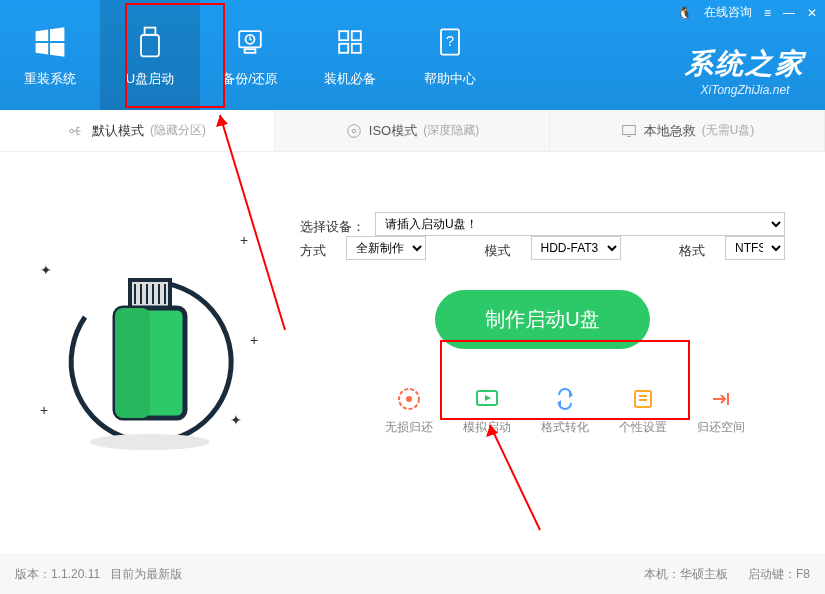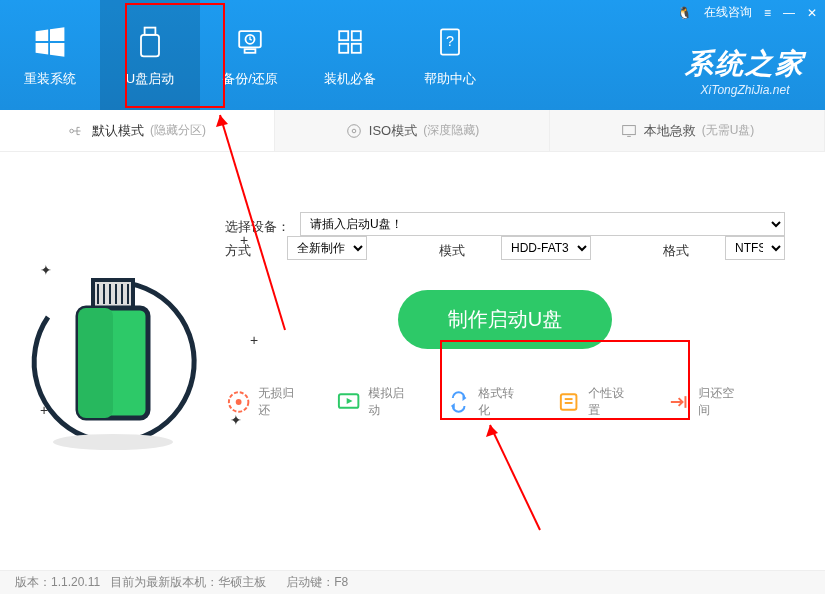--- a/index.html
+++ b/index.html
@@ -19,23 +19,23 @@
 .tab-sub{color:#aaa;font-size:12px}
 .content{display:flex;height:400px;padding:20px 0}
 .illustration{width:300px;position:relative;display:flex;align-items:center;justify-content:center}
 .form-area{flex:1;padding:40px 40px 0 0}
 .form-row{display:flex;align-items:flex-end;gap:10px}
 .form-label{font-size:13px;color:#333;white-space:nowrap}
 .select{border:1px solid #ccc;padding:3px 5px;font-size:12px;background:#fff}
 .select.wide{flex:1}
 .main-btn{background:#2dc968;color:#fff;border:none;border-radius:30px;padding:16px 50px;font-size:20px;cursor:pointer;margin:16px auto;display:block}
 .bottom-actions{display:flex;justify-content:flex-end;gap:30px;padding:20px 40px 0 0}
-.action-item{display:flex;flex-direction:row;align-items:center;gap:6px;font-size:12px;color:#888;cursor:pointer}
+.action-item{display:flex;flex-direction:column;align-items:center;gap:6px;font-size:12px;color:#888;cursor:pointer}
 .action-icon{width:28px;height:28px}
-.footer{position:absolute;bottom:0;left:0;right:0;height:24px;background:#f7f7f7;border-top:1px solid #eee;display:flex;align-items:center;padding:0 15px;font-size:12px;color:#888;}
+.footer{position:absolute;bottom:0;left:0;right:0;height:40px;background:#f7f7f7;border-top:1px solid #eee;display:flex;align-items:center;padding:0 15px;font-size:12px;color:#888;justify-content:space-between}
 .footer-right{display:flex;gap:20px}
 .annot-box{position:absolute;border:2px solid red;pointer-events:none}
 .annot1{left:125px;top:3px;width:100px;height:105px}
 .annot2{left:440px;top:340px;width:250px;height:80px}
 .arrow-line{position:absolute;pointer-events:none}
 .sparkle{position:absolute;color:#333;font-size:14px}
 </style>
 </head>
 <body>
 
@@ -153,21 +153,21 @@
     <span class="sparkle" style="left:240px;top:60px">+</span>
     <span class="sparkle" style="left:250px;top:160px">+</span>
     <span class="sparkle" style="left:40px;top:230px">+</span>
     <span class="sparkle" style="left:230px;top:240px">✦</span>
   </div>
   <div class="form-area">
     <div class="form-row">
       <span class="form-label">选择设备：</span>
       <select class="select wide"><option>请插入启动U盘！</option></select>
     </div>
-    <div class="form-row" style="gap:36px">
+    <div class="form-row" style="gap:20px">
       <span class="form-label">方式</span>
       <select class="select" style="width:80px"><option>全新制作</option></select>
       <span style="flex:1"></span>
       <span class="form-label">模式</span>
       <select class="select" style="width:90px"><option>HDD-FAT32</option></select>
       <span style="flex:1"></span>
       <span class="form-label">格式</span>
       <select class="select" style="width:60px"><option>NTFS</option></select>
     </div>
     <div style="text-align:center;margin-top:30px">

